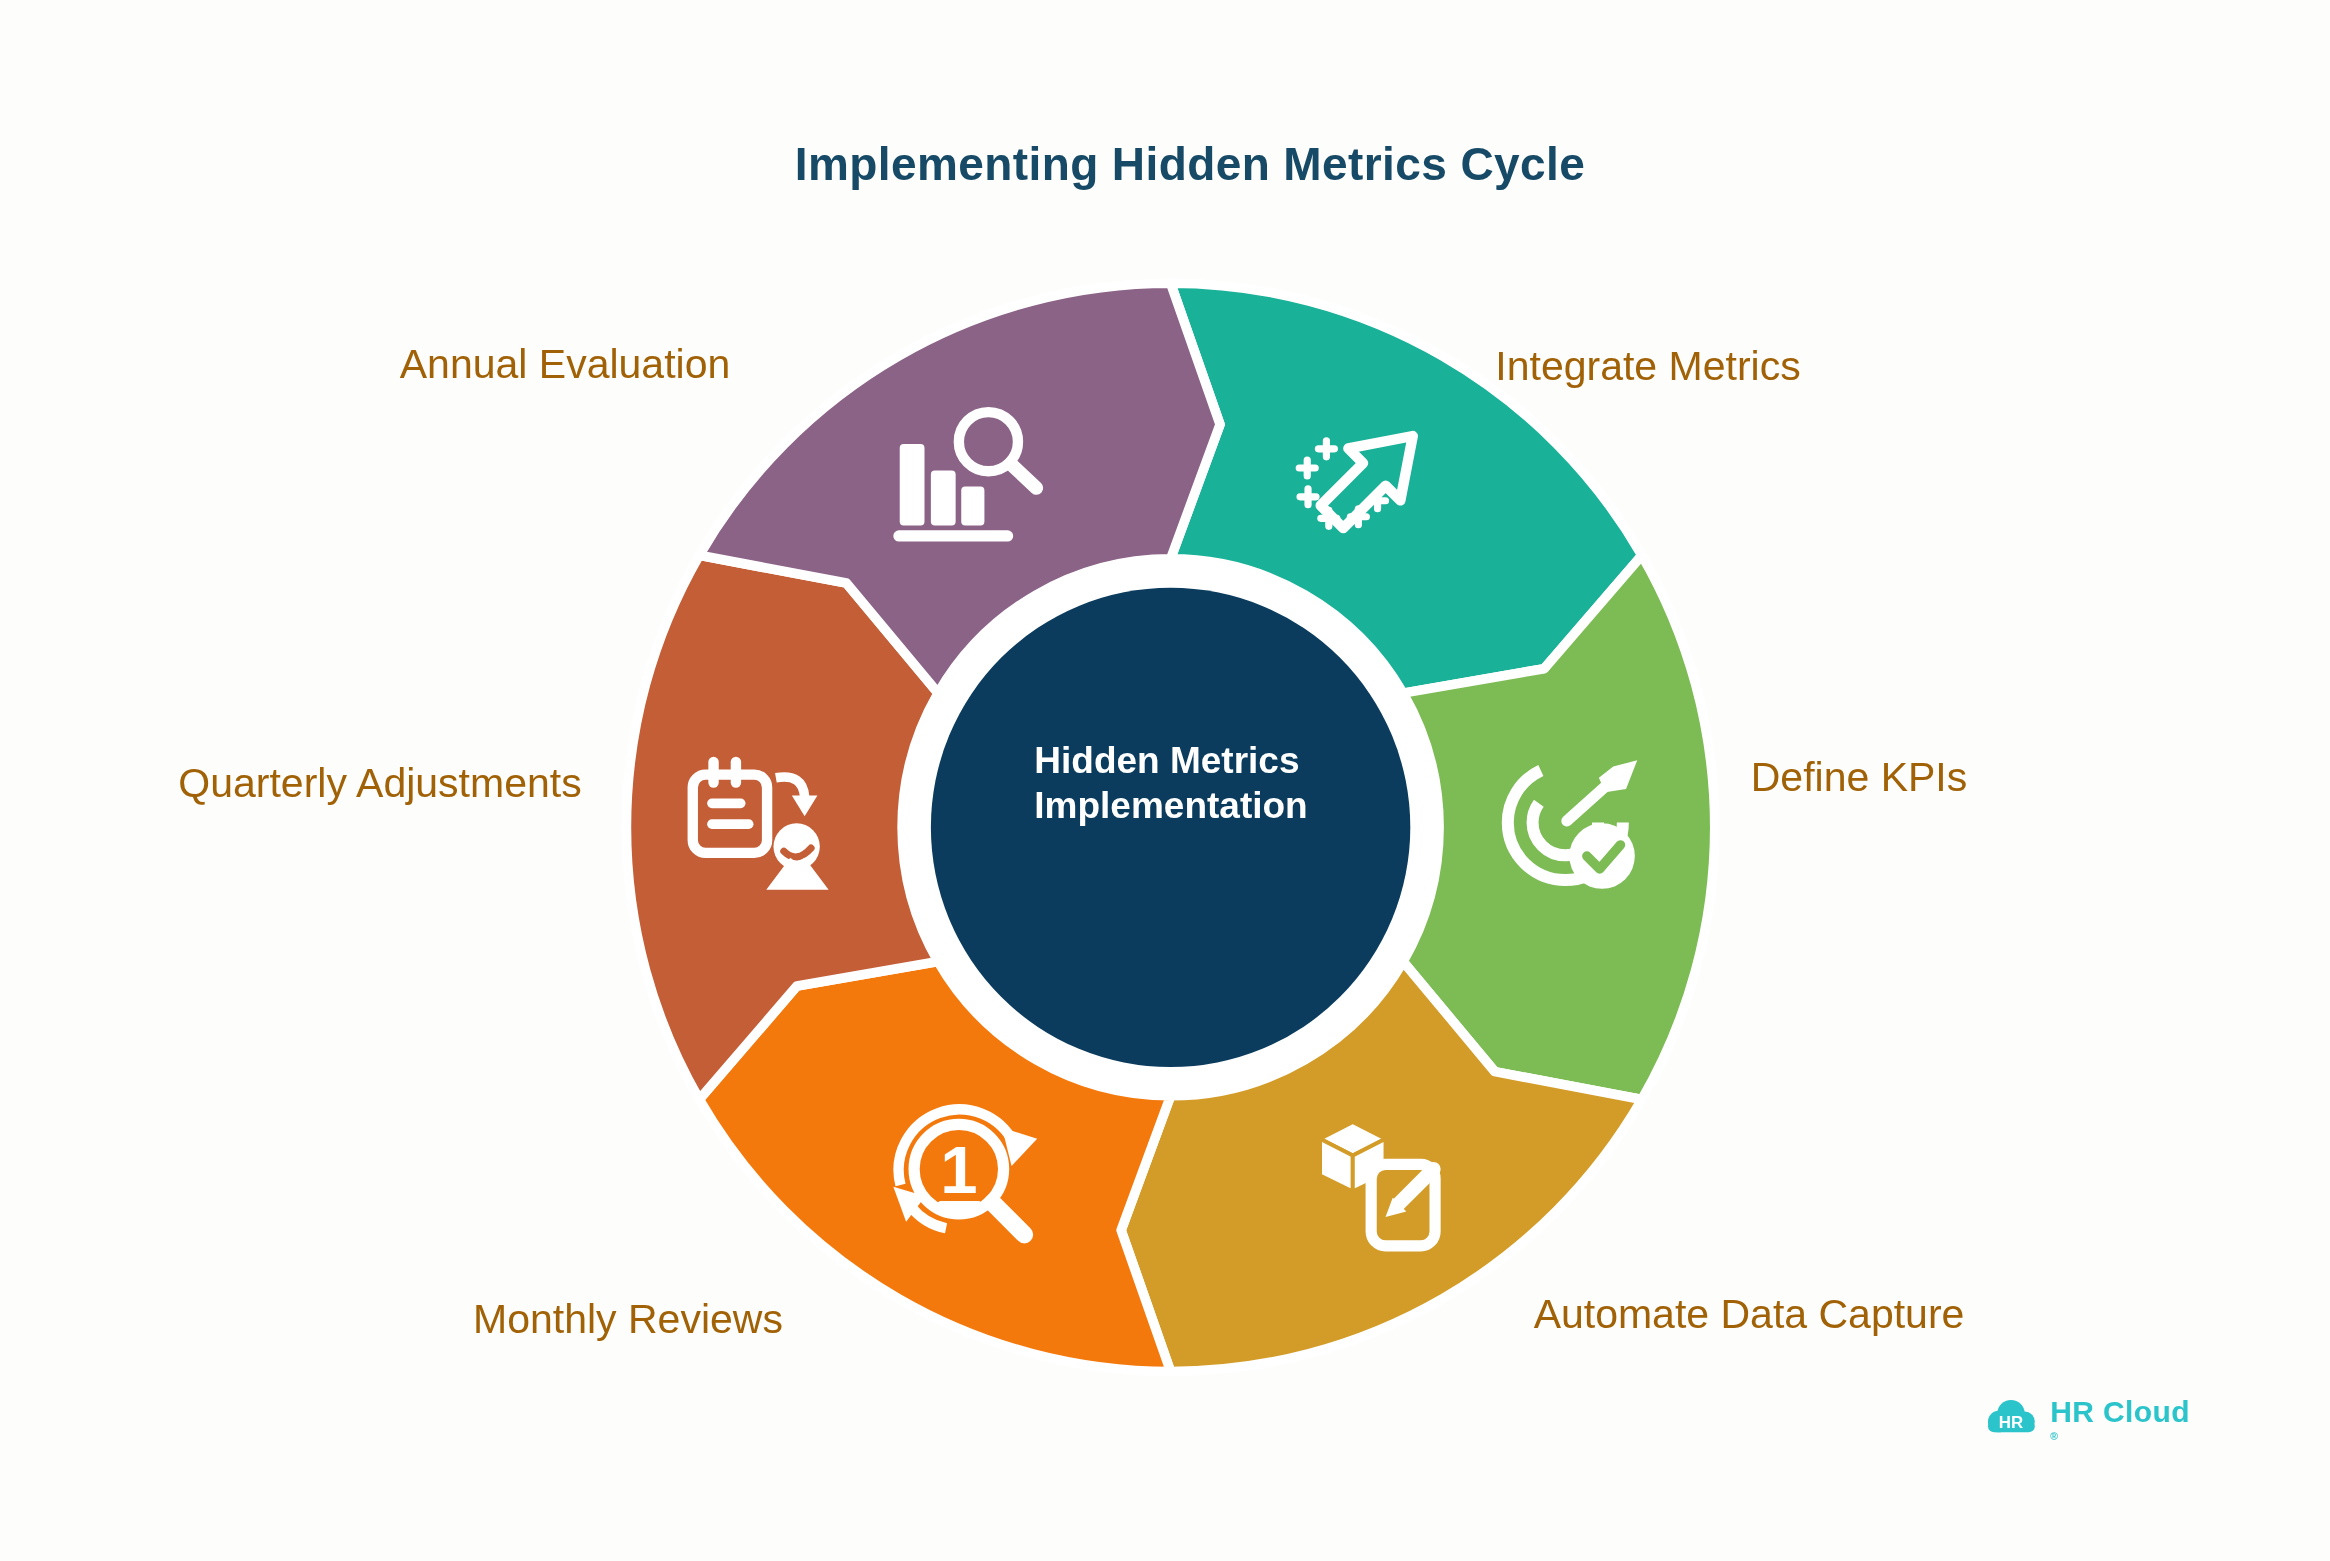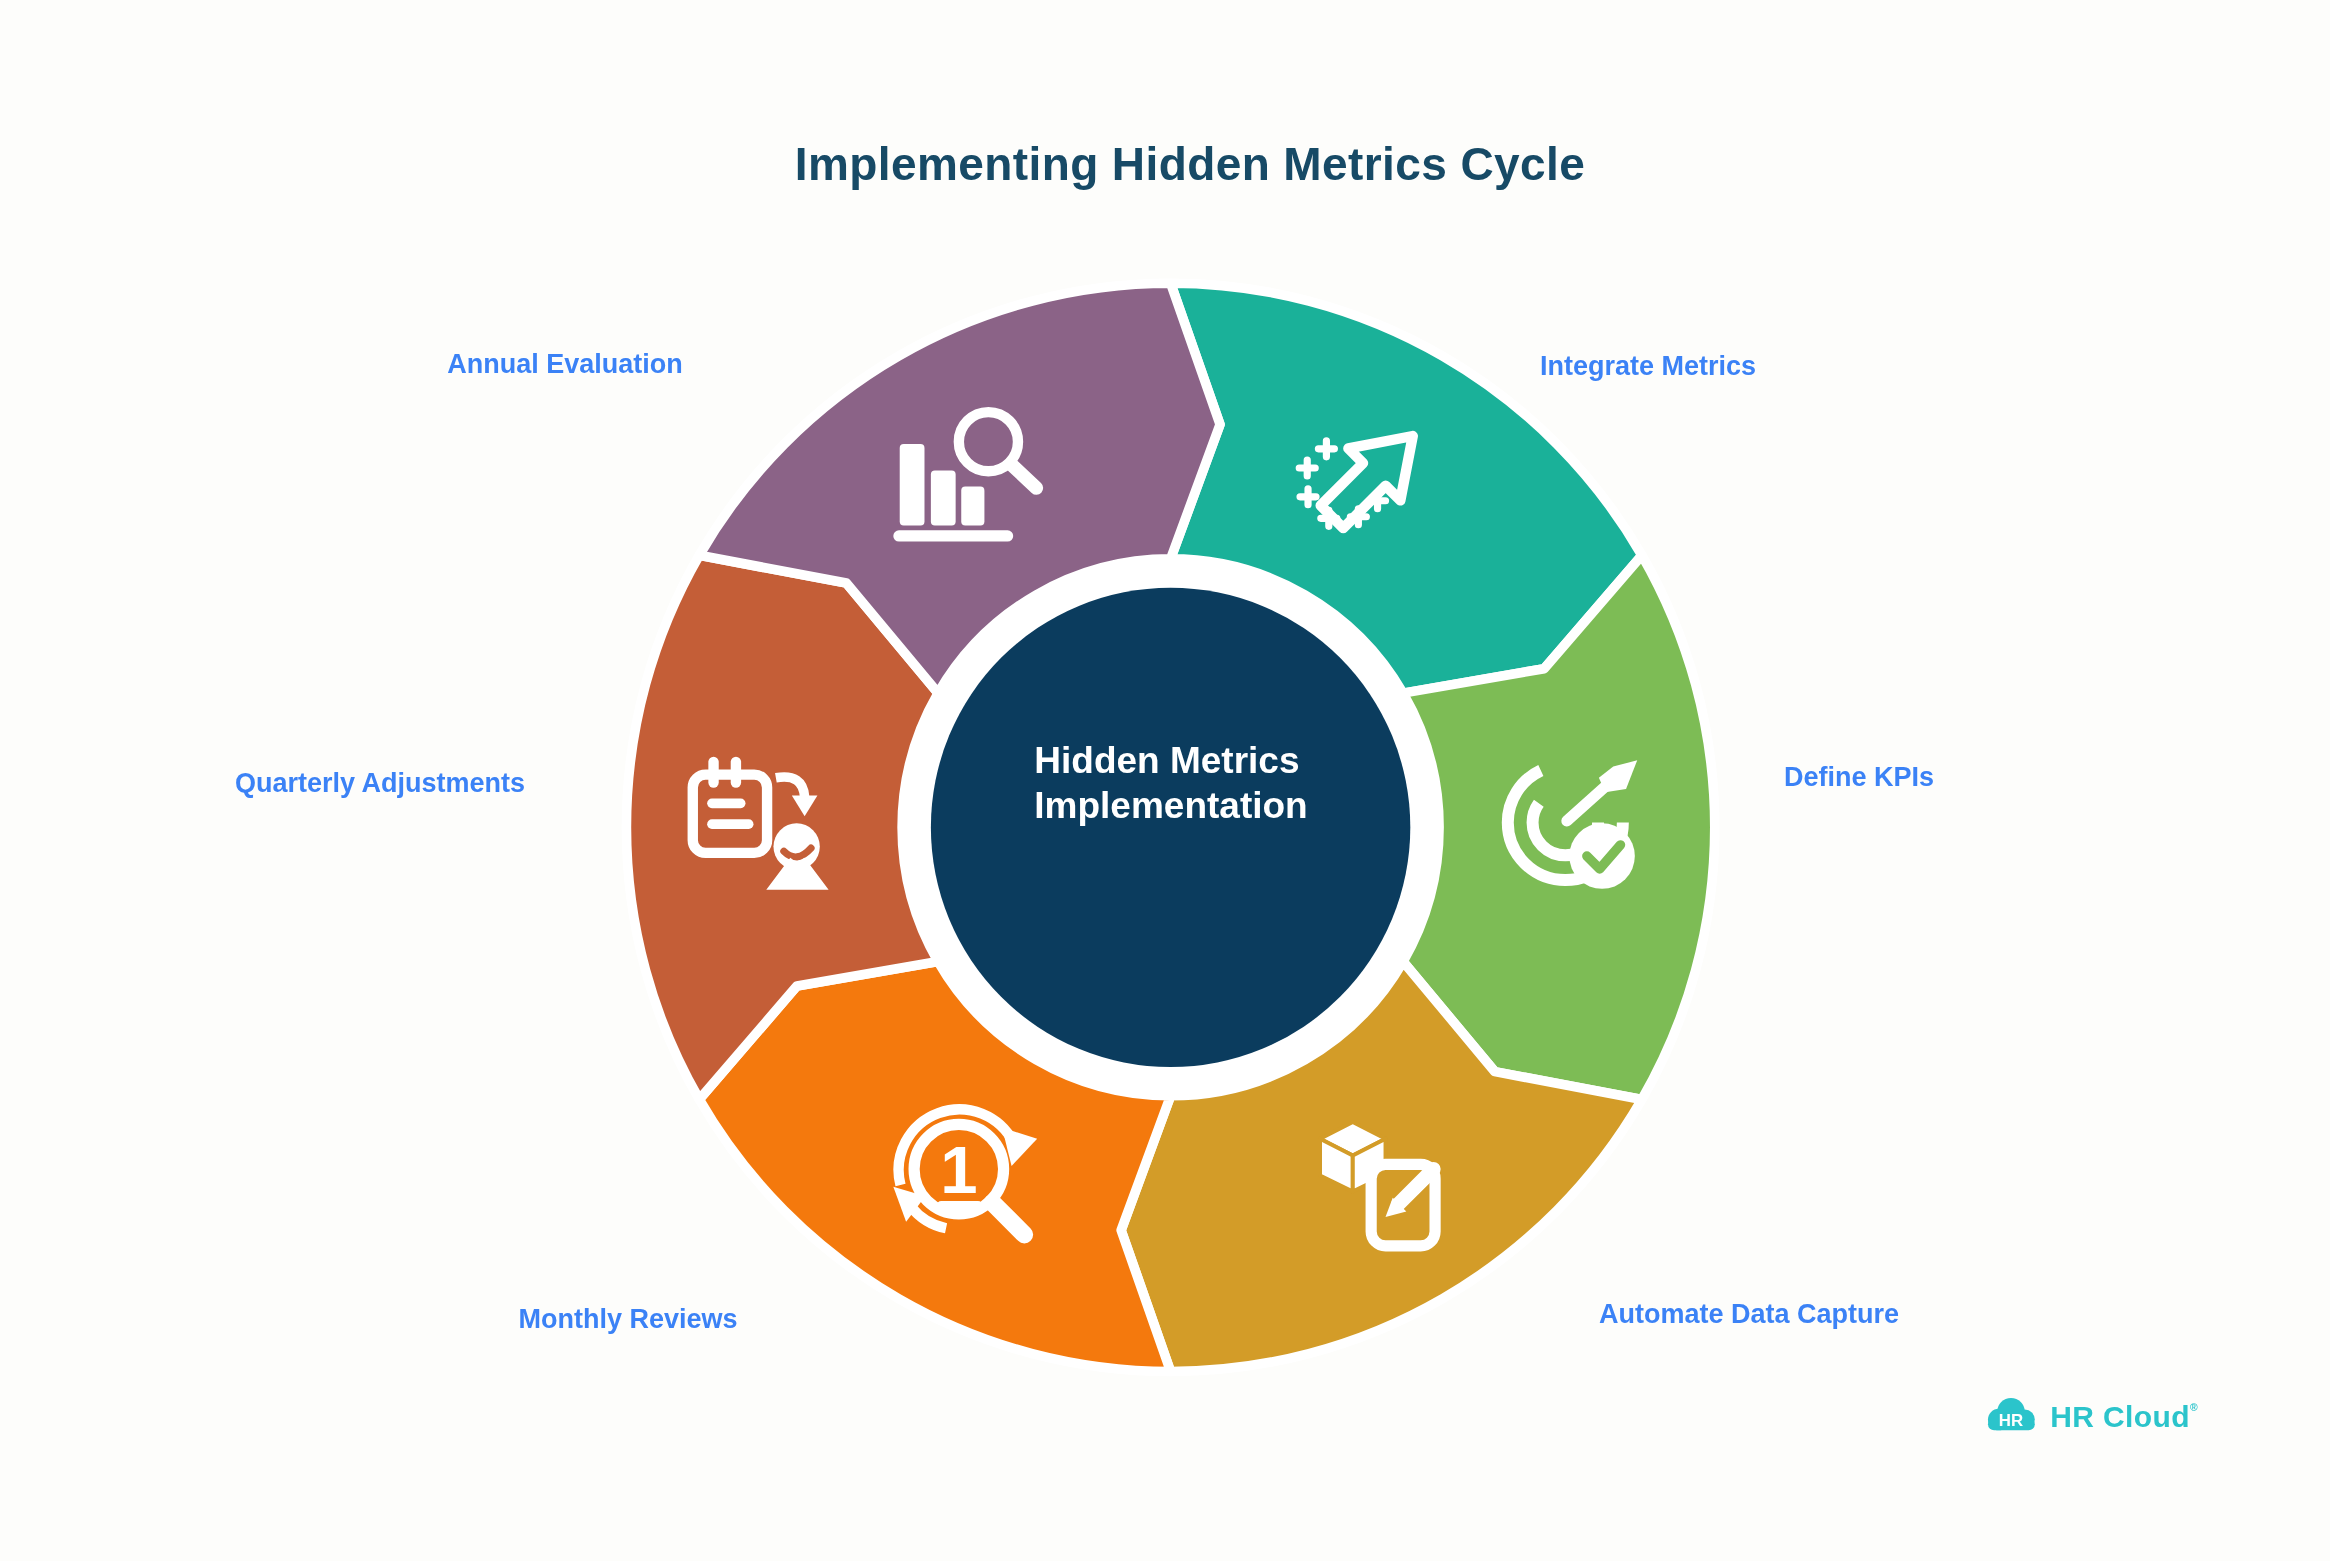--- a/index.html
+++ b/index.html
@@ -13,21 +13,21 @@
   .canvas{position:absolute;inset:0;}
   #wheel{position:absolute;left:0;top:0;width:2330px;height:1562px;}
   .title{
     position:absolute;left:1174px;top:148px;
     transform:translate(-50%,-50%);
     font-size:46px;font-weight:bold;color:#174a66;
     white-space:nowrap;margin:16px;letter-spacing:0.4px;
   }
   .seg-label{
     position:absolute;transform:translate(-50%,-50%);
-    font-size:27px;font-weight:bold;color:#3b82f6;
+    font-size:41px;font-weight:normal;color:#a16207;
     white-space:nowrap;
   }
   .lbl-0{left:1622px;top:366px;margin-left:26px;}
   .lbl-1{left:1859px;top:777px;}
   .lbl-2{left:1749px;top:1314px;}
   .lbl-3{left:628px;top:1319px;}
   .lbl-4{left:380px;top:783px;}
   .lbl-5{left:565px;top:364px;}
   .center-text{
     position:absolute;left:1171px;top:783px;
@@ -153,20 +153,20 @@
   <div class="logo">
     <svg class="logo-cloud logo-ink" viewBox="0 0 72 56" style="color: rgb(43, 196, 203);">
       <g fill="currentColor">
         <circle cx="20" cy="32" r="14"></circle>
         <circle cx="36" cy="22" r="18"></circle>
         <circle cx="54" cy="32" r="13"></circle>
         <rect x="6" y="30" width="61" height="16" rx="8"></rect>
       </g>
       <text x="36" y="40" text-anchor="middle" font-family="Liberation Sans, sans-serif" font-size="22" font-weight="bold" fill="#ffffff">HR</text>
     </svg>
-    <div class="logo-text logo-ink" style="color: rgb(43, 196, 203);">
+    <div class="logo-text logo-ink" style="color: rgb(43, 196, 203); flex-direction: column;">
       <span>HR Cloud</span>
         <sup>®</sup>
     </div>
   </div>
 
 </div>
 
 
 </body></html>

